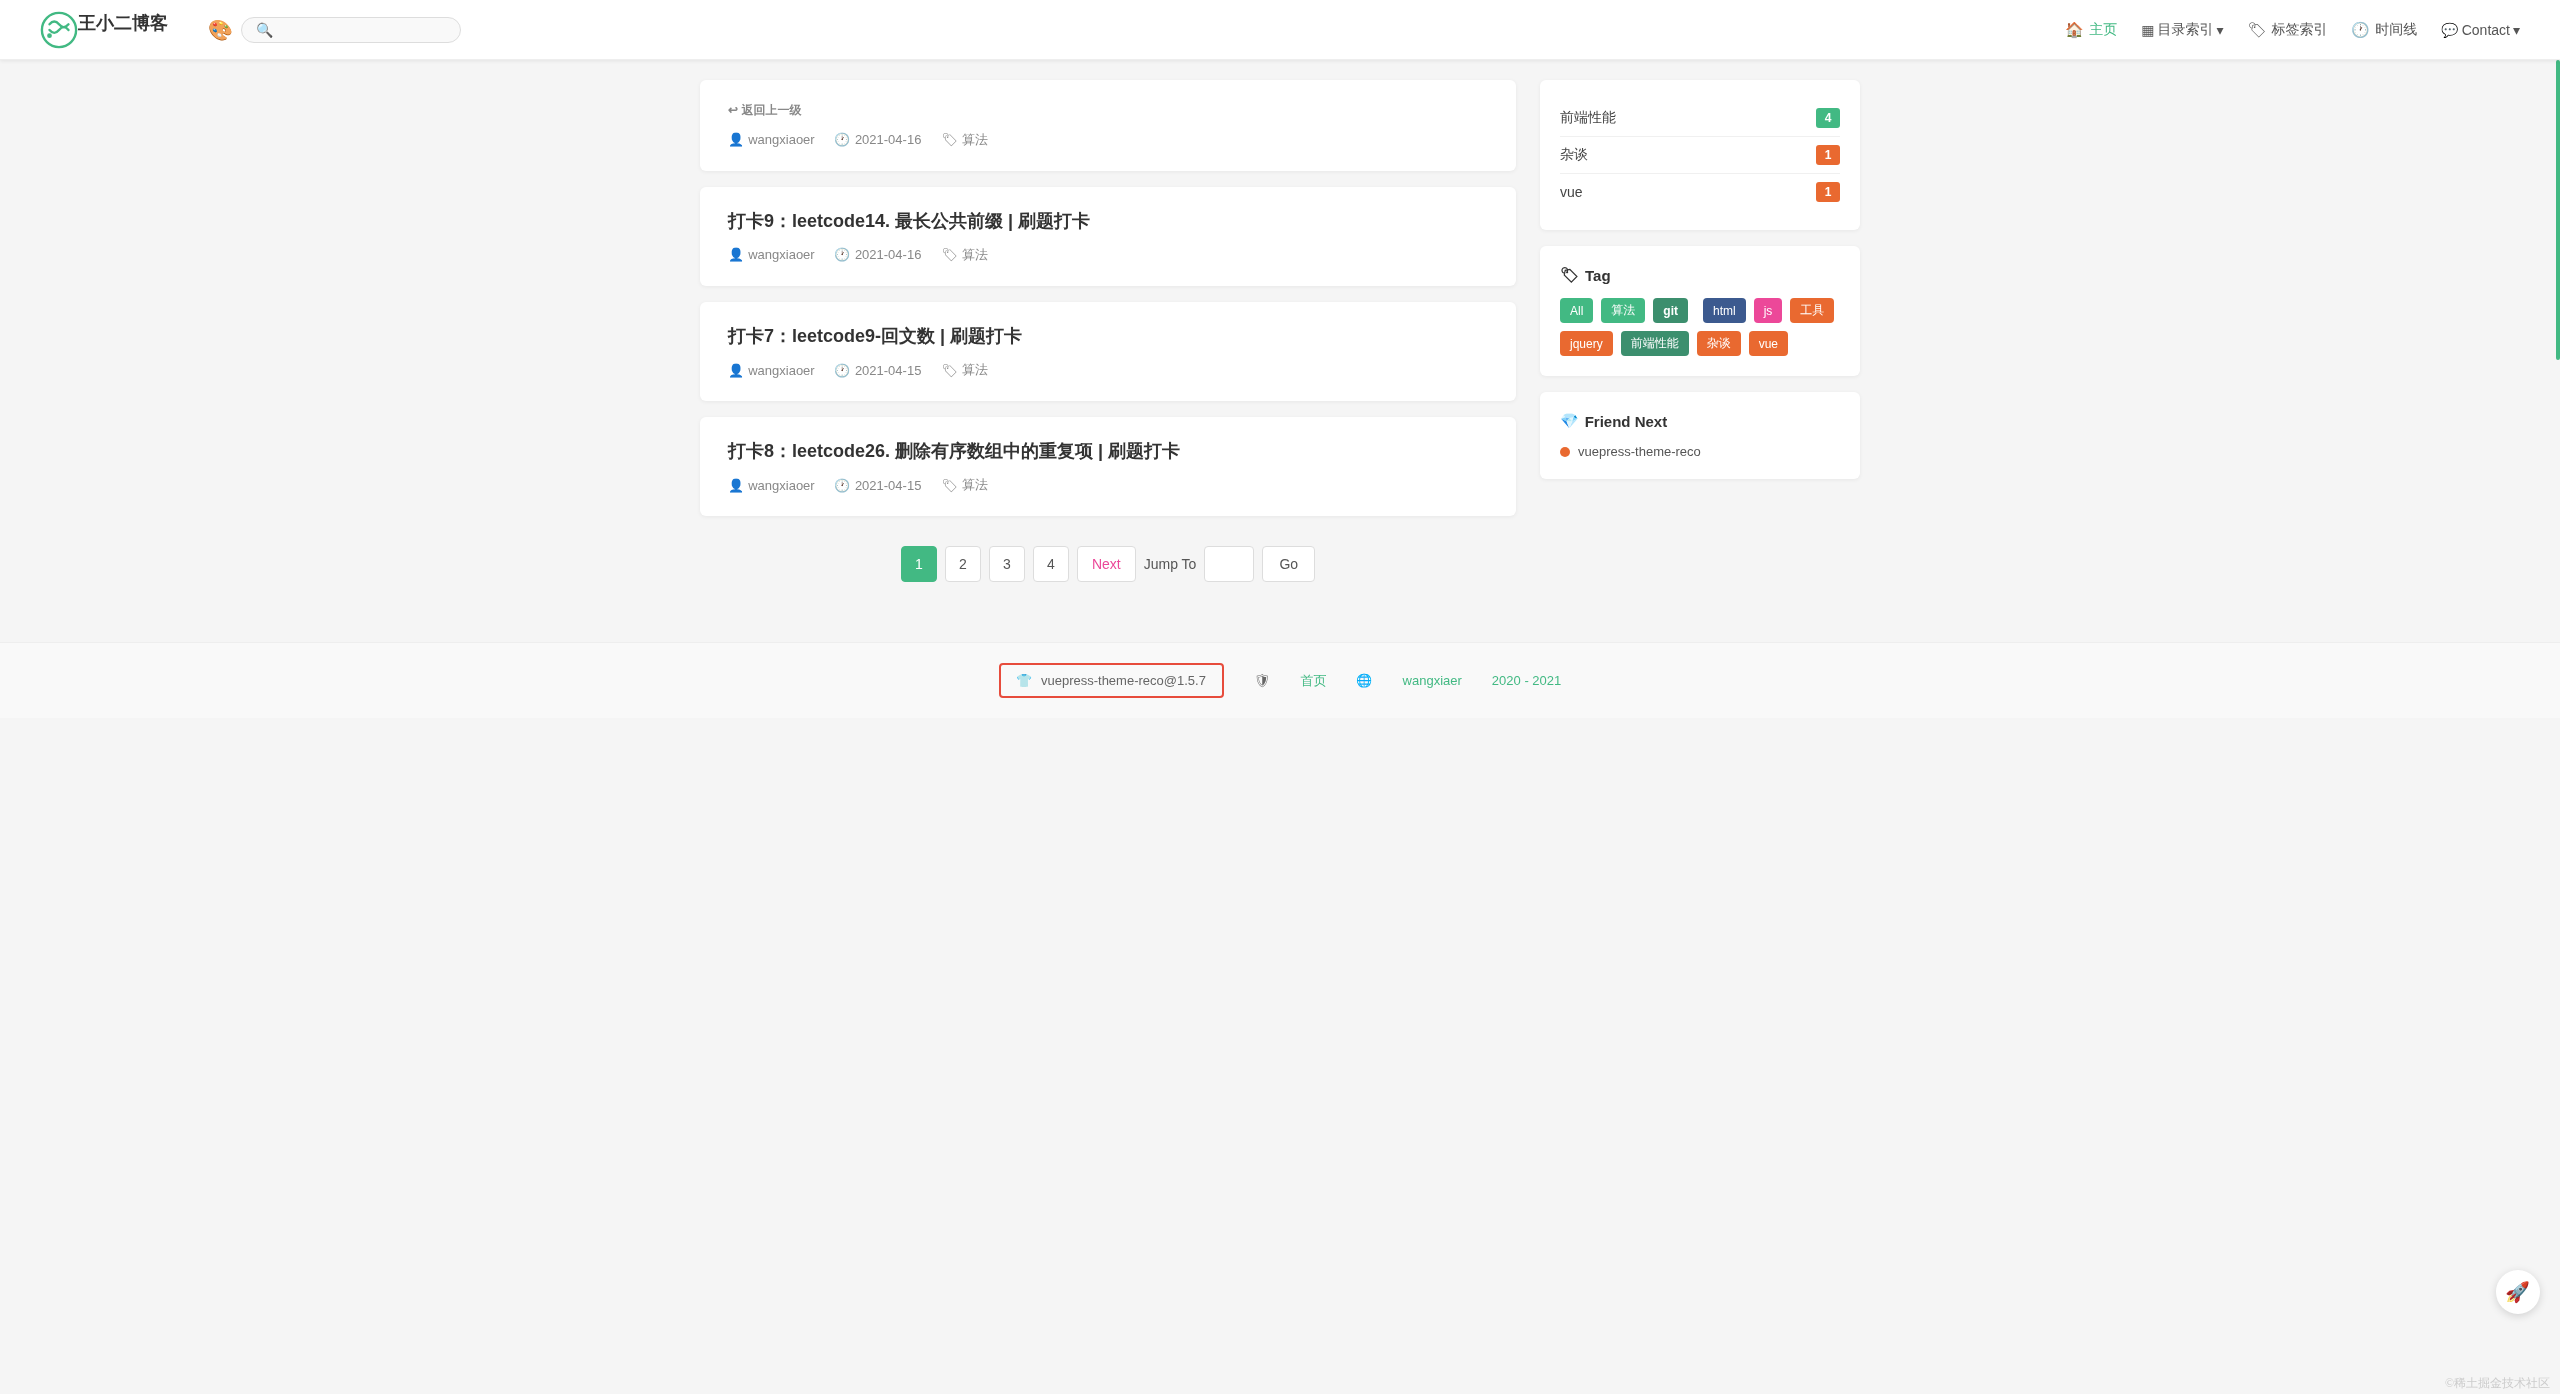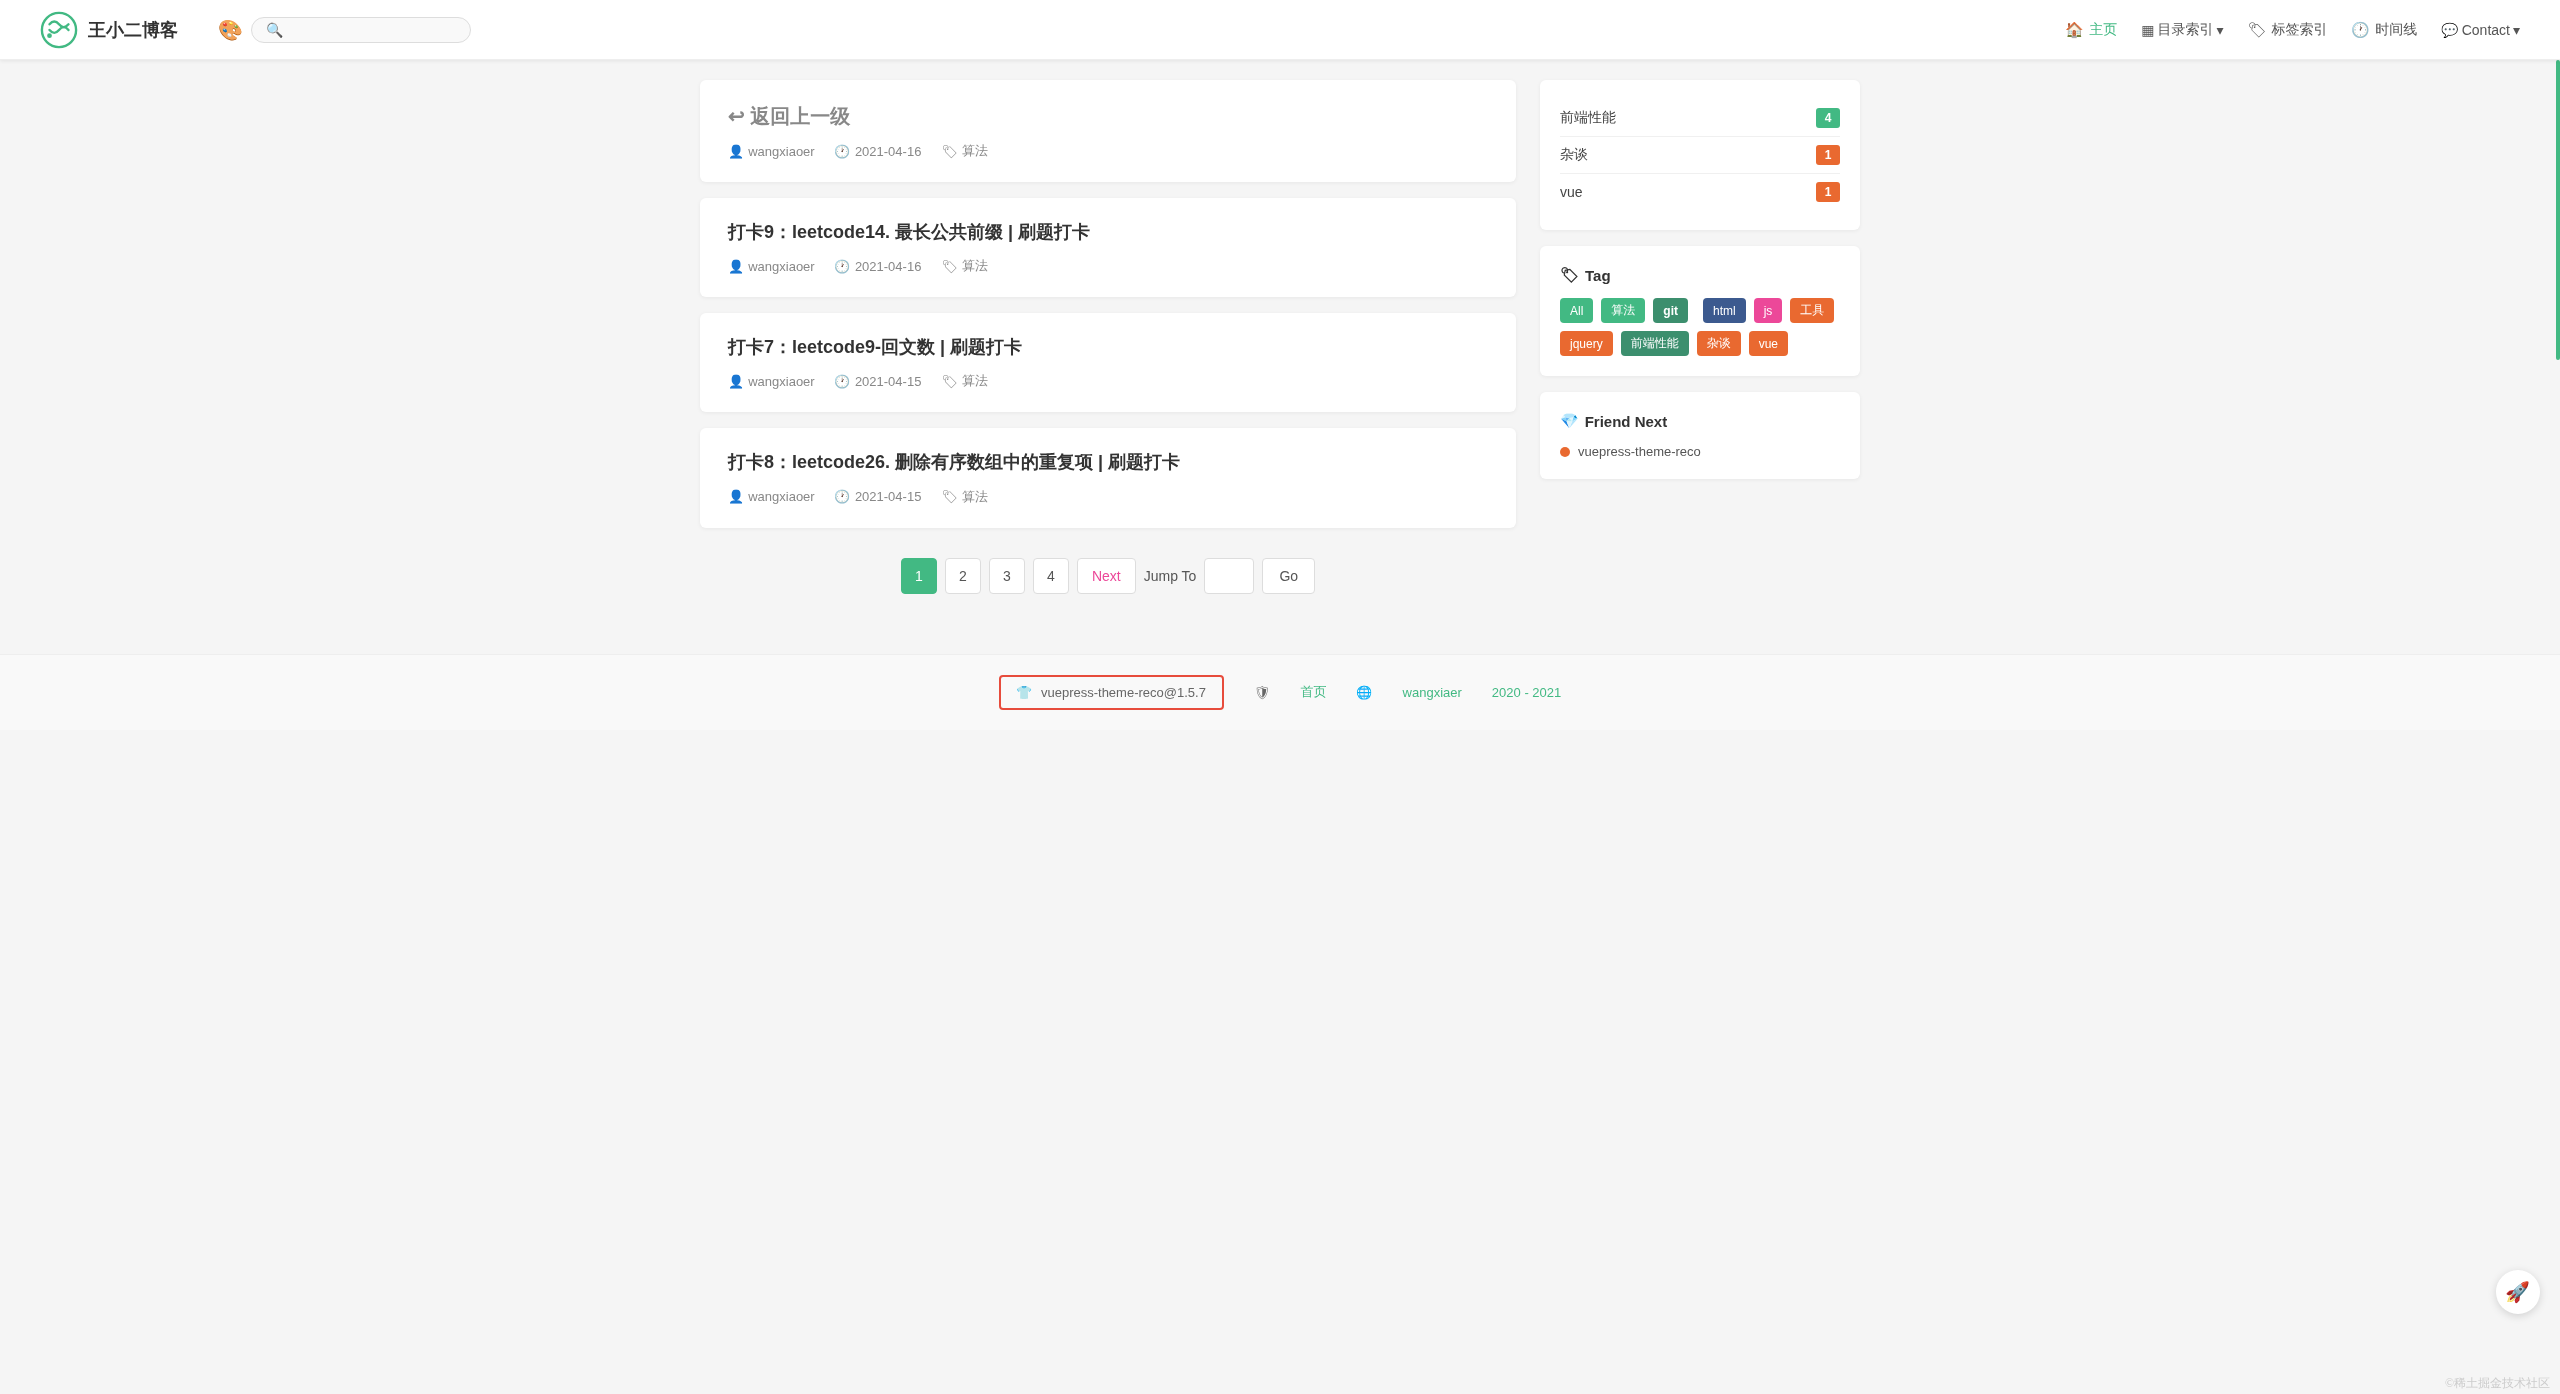--- a/index.html
+++ b/index.html
@@ -13,22 +13,21 @@
       height: 60px;
       display: flex;
       align-items: center;
       position: sticky;
       top: 0;
       z-index: 100;
       box-shadow: 0 1px 4px rgba(0,0,0,0.08);
     }
     .logo-area {
       display: flex;
-      align-items: center;
-      gap: 10px;
+      align-items: flex-start;
       margin-right: 40px;
       text-decoration: none;
     }
     .logo-icon {
       width: 38px;
       height: 38px;
     }
     .logo-title {
       font-size: 18px;
       font-weight: 600;
@@ -133,21 +132,21 @@
     .post-meta-item {
       display: flex;
       align-items: center;
       gap: 4px;
     }
     .post-meta-icon { font-size: 13px; }
 
     
     .post-card-truncated .post-title {
       color: #888;
-      font-size: 20px;
+      font-size: 12px;
     }
 
     
     .pagination {
       display: flex;
       align-items: center;
       justify-content: center;
       gap: 8px;
       margin: 30px 0 20px;
     }

